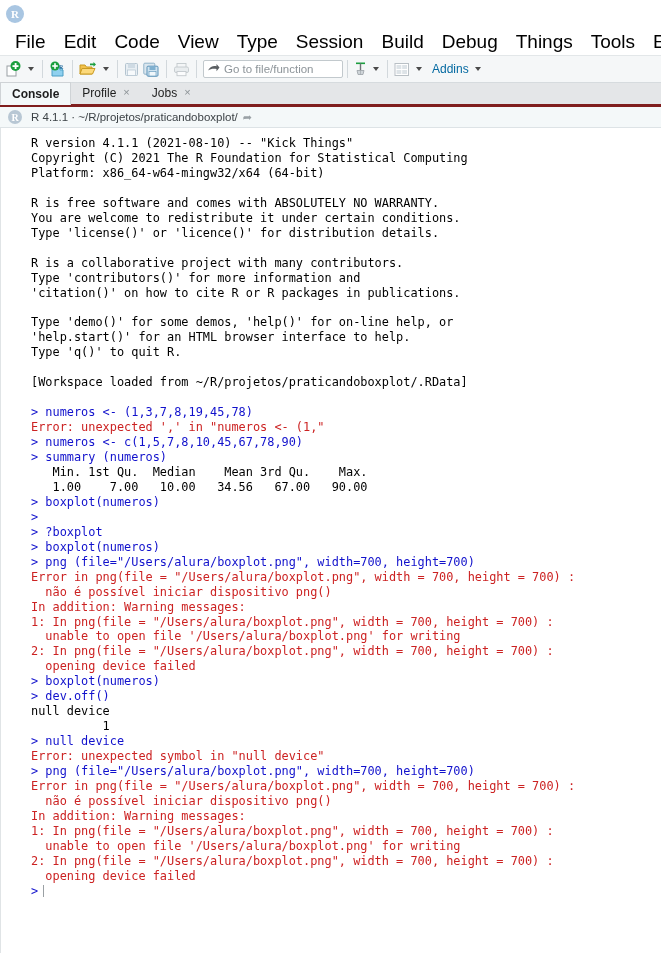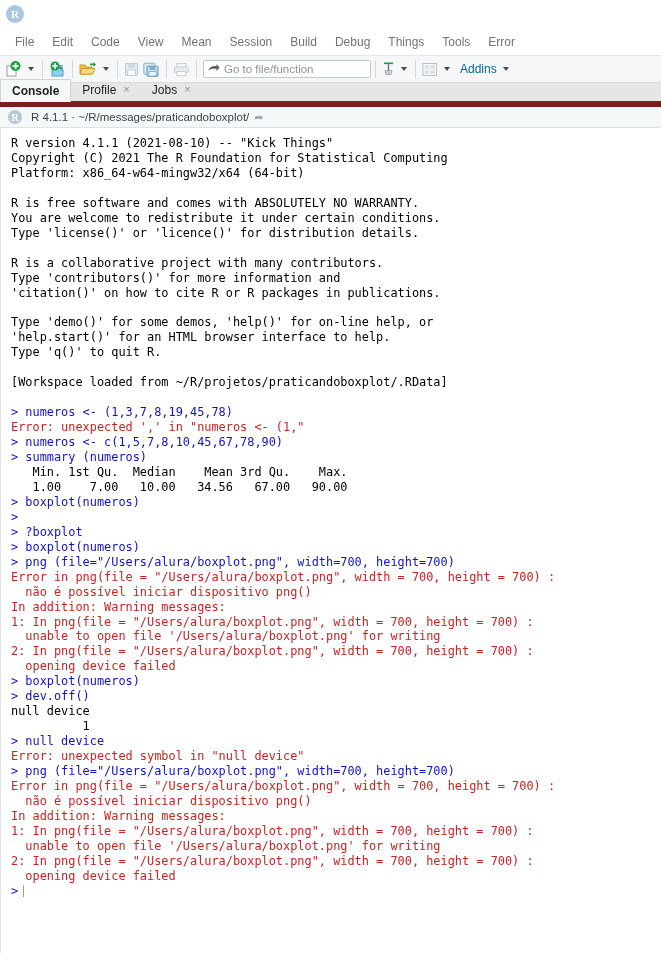--- a/index.html
+++ b/index.html
@@ -49,22 +49,22 @@
   
   .menubar {
     height: 27px;
     display: flex;
     align-items: center;
     background: #ffffff;
     padding-left: 6px;
     box-sizing: border-box;
   }
   .menu-item {
-    font-size: 12px;
-    color: #737373;
+    font-size: 19px;
+    color: #000000;
     padding: 2px 9px;
     white-space: nowrap;
     cursor: default;
   }
 
   
   .toolbar {
     height: 28px;
     display: flex;
     align-items: center;
@@ -89,21 +89,21 @@
     margin: 0 4px;
   }
   .caret {
     width: 0; height: 0;
     border-left: 3.5px solid transparent;
     border-right: 3.5px solid transparent;
     border-top: 4px solid #4a4a4a;
     margin: 0 4px;
   }
   .goto-box {
-    width: 168px;
+    width: 140px;
     height: 18px;
     background: #ffffff;
     border: 1px solid #c2c9cd;
     border-radius: 2px;
     display: flex;
     align-items: center;
     padding-left: 3px;
     margin-left: 2px;
     box-sizing: border-box;
   }
@@ -120,21 +120,21 @@
     white-space: nowrap;
   }
 
   
   .tabstrip {
     height: 24px;
     background: #e4e6e8;
     display: flex;
     align-items: flex-end;
     box-sizing: border-box;
-    border-bottom: 6px solid #7f1d1d;
+    border-bottom: 3px solid #7f1d1d;
   }
   .tab {
     height: 23px;
     display: flex;
     align-items: center;
     padding: 0 11px;
     font-size: 12px;
     color: #1d1d1d;
     background: transparent;
     cursor: default;
@@ -201,21 +201,21 @@
     overflow: hidden;
     padding: 8px 0 0 10px;
   }
   .console-out {
     font-family: "DejaVu Sans Mono", "Liberation Mono", monospace;
     font-size: 11.9px;
     line-height: 14.95px;
     white-space: pre;
     letter-spacing: 0px;
   }
-  .ln { display: block; min-height: 14.95px; }
+  .ln { display: block; min-height: 14.95px; margin-left: 20px; }
   .c-black { color: #000000; }
   .c-blue  { color: #1111cc; }
   .c-red   { color: #cc2222; }
 
   .cursor {
     display: inline-block;
     width: 1px;
     height: 12px;
     background: #9aa0a4;
     vertical-align: -2px;
@@ -227,21 +227,21 @@
 
 <div class="titlebar">
   <div class="app-logo">R</div>
 </div>
 
 <div class="menubar" id="menubar">
     <div class="menu-item">File</div>
     <div class="menu-item">Edit</div>
     <div class="menu-item">Code</div>
     <div class="menu-item">View</div>
-    <div class="menu-item">Mean</div>
+    <div class="menu-item">Type</div>
     <div class="menu-item">Session</div>
     <div class="menu-item">Build</div>
     <div class="menu-item">Debug</div>
     <div class="menu-item">Things</div>
     <div class="menu-item">Tools</div>
     <div class="menu-item">Error</div>
   </div>
 
 <div class="toolbar">
 
@@ -358,19 +358,19 @@
       <span class="tab-close">×</span>
     </div>
     <div class="tab">
       <span>Jobs</span>
       <span class="tab-close">×</span>
     </div>
   </div>
 
 <div class="console-head">
   <div class="r-badge">R</div>
-  <div class="console-path">R 4.1.1  ·  ~/R/messages/praticandoboxplot/</div>
+  <div class="console-path">R 4.1.1  ·  ~/R/projetos/praticandoboxplot/</div>
   <div class="share-icon">➦</div>
 </div>
 
 <div class="console-body">
   <div class="console-out" id="console-out"><span class="ln c-black">R version 4.1.1 (2021-08-10) -- "Kick Things"</span><span class="ln c-black">Copyright (C) 2021 The R Foundation for Statistical Computing</span><span class="ln c-black">Platform: x86_64-w64-mingw32/x64 (64-bit)</span><span class="ln c-black">&nbsp;</span><span class="ln c-black">R is free software and comes with ABSOLUTELY NO WARRANTY.</span><span class="ln c-black">You are welcome to redistribute it under certain conditions.</span><span class="ln c-black">Type 'license()' or 'licence()' for distribution details.</span><span class="ln c-black">&nbsp;</span><span class="ln c-black">R is a collaborative project with many contributors.</span><span class="ln c-black">Type 'contributors()' for more information and</span><span class="ln c-black">'citation()' on how to cite R or R packages in publications.</span><span class="ln c-black">&nbsp;</span><span class="ln c-black">Type 'demo()' for some demos, 'help()' for on-line help, or</span><span class="ln c-black">'help.start()' for an HTML browser interface to help.</span><span class="ln c-black">Type 'q()' to quit R.</span><span class="ln c-black">&nbsp;</span><span class="ln c-black">[Workspace loaded from ~/R/projetos/praticandoboxplot/.RData]</span><span class="ln c-black">&nbsp;</span><span class="ln c-blue">&gt; numeros &lt;- (1,3,7,8,19,45,78)</span><span class="ln c-red">Error: unexpected ',' in "numeros &lt;- (1,"</span><span class="ln c-blue">&gt; numeros &lt;- c(1,5,7,8,10,45,67,78,90)</span><span class="ln c-blue">&gt; summary (numeros)</span><span class="ln c-black">   Min. 1st Qu.  Median    Mean 3rd Qu.    Max.</span><span class="ln c-black">   1.00    7.00   10.00   34.56   67.00   90.00</span><span class="ln c-blue">&gt; boxplot(numeros)</span><span class="ln c-blue">&gt;</span><span class="ln c-blue">&gt; ?boxplot</span><span class="ln c-blue">&gt; boxplot(numeros)</span><span class="ln c-blue">&gt; png (file="/Users/alura/boxplot.png", width=700, height=700)</span><span class="ln c-red">Error in png(file = "/Users/alura/boxplot.png", width = 700, height = 700) :</span><span class="ln c-red">  não é possível iniciar dispositivo png()</span><span class="ln c-red">In addition: Warning messages:</span><span class="ln c-red">1: In png(file = "/Users/alura/boxplot.png", width = 700, height = 700) :</span><span class="ln c-red">  unable to open file '/Users/alura/boxplot.png' for writing</span><span class="ln c-red">2: In png(file = "/Users/alura/boxplot.png", width = 700, height = 700) :</span><span class="ln c-red">  opening device failed</span><span class="ln c-blue">&gt; boxplot(numeros)</span><span class="ln c-blue">&gt; dev.off()</span><span class="ln c-black">null device</span><span class="ln c-black">          1</span><span class="ln c-blue">&gt; null device</span><span class="ln c-red">Error: unexpected symbol in "null device"</span><span class="ln c-blue">&gt; png (file="/Users/alura/boxplot.png", width=700, height=700)</span><span class="ln c-red">Error in png(file = "/Users/alura/boxplot.png", width = 700, height = 700) :</span><span class="ln c-red">  não é possível iniciar dispositivo png()</span><span class="ln c-red">In addition: Warning messages:</span><span class="ln c-red">1: In png(file = "/Users/alura/boxplot.png", width = 700, height = 700) :</span><span class="ln c-red">  unable to open file '/Users/alura/boxplot.png' for writing</span><span class="ln c-red">2: In png(file = "/Users/alura/boxplot.png", width = 700, height = 700) :</span><span class="ln c-red">  opening device failed</span><span class="ln c-blue"><span>&gt;</span><span class="cursor"></span></span></div>
 </div>
 
 </body></html>

